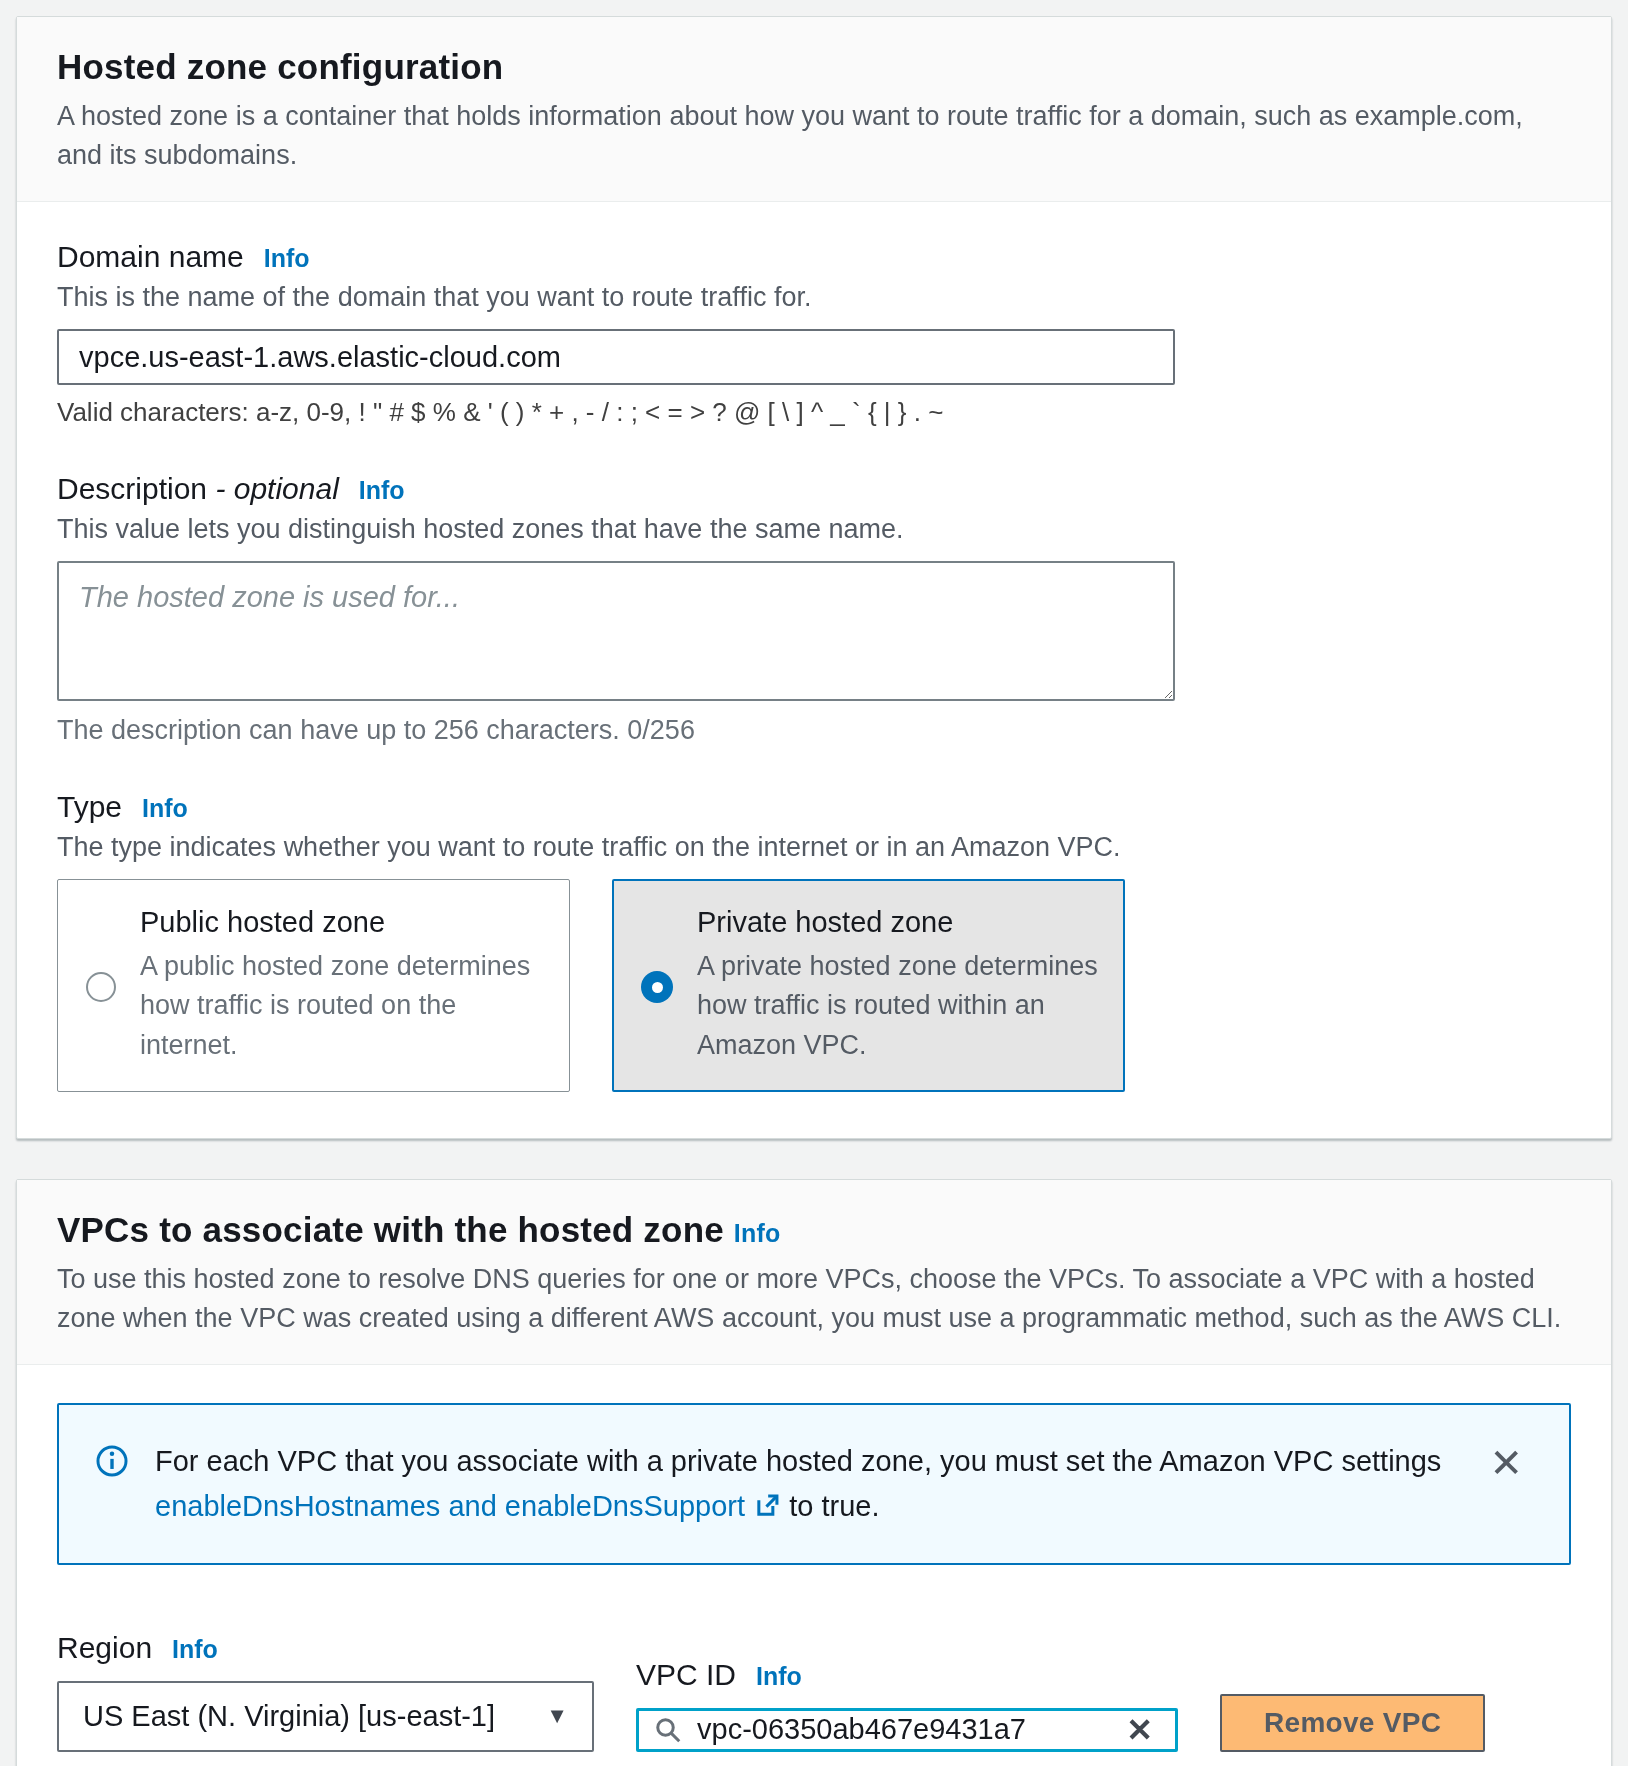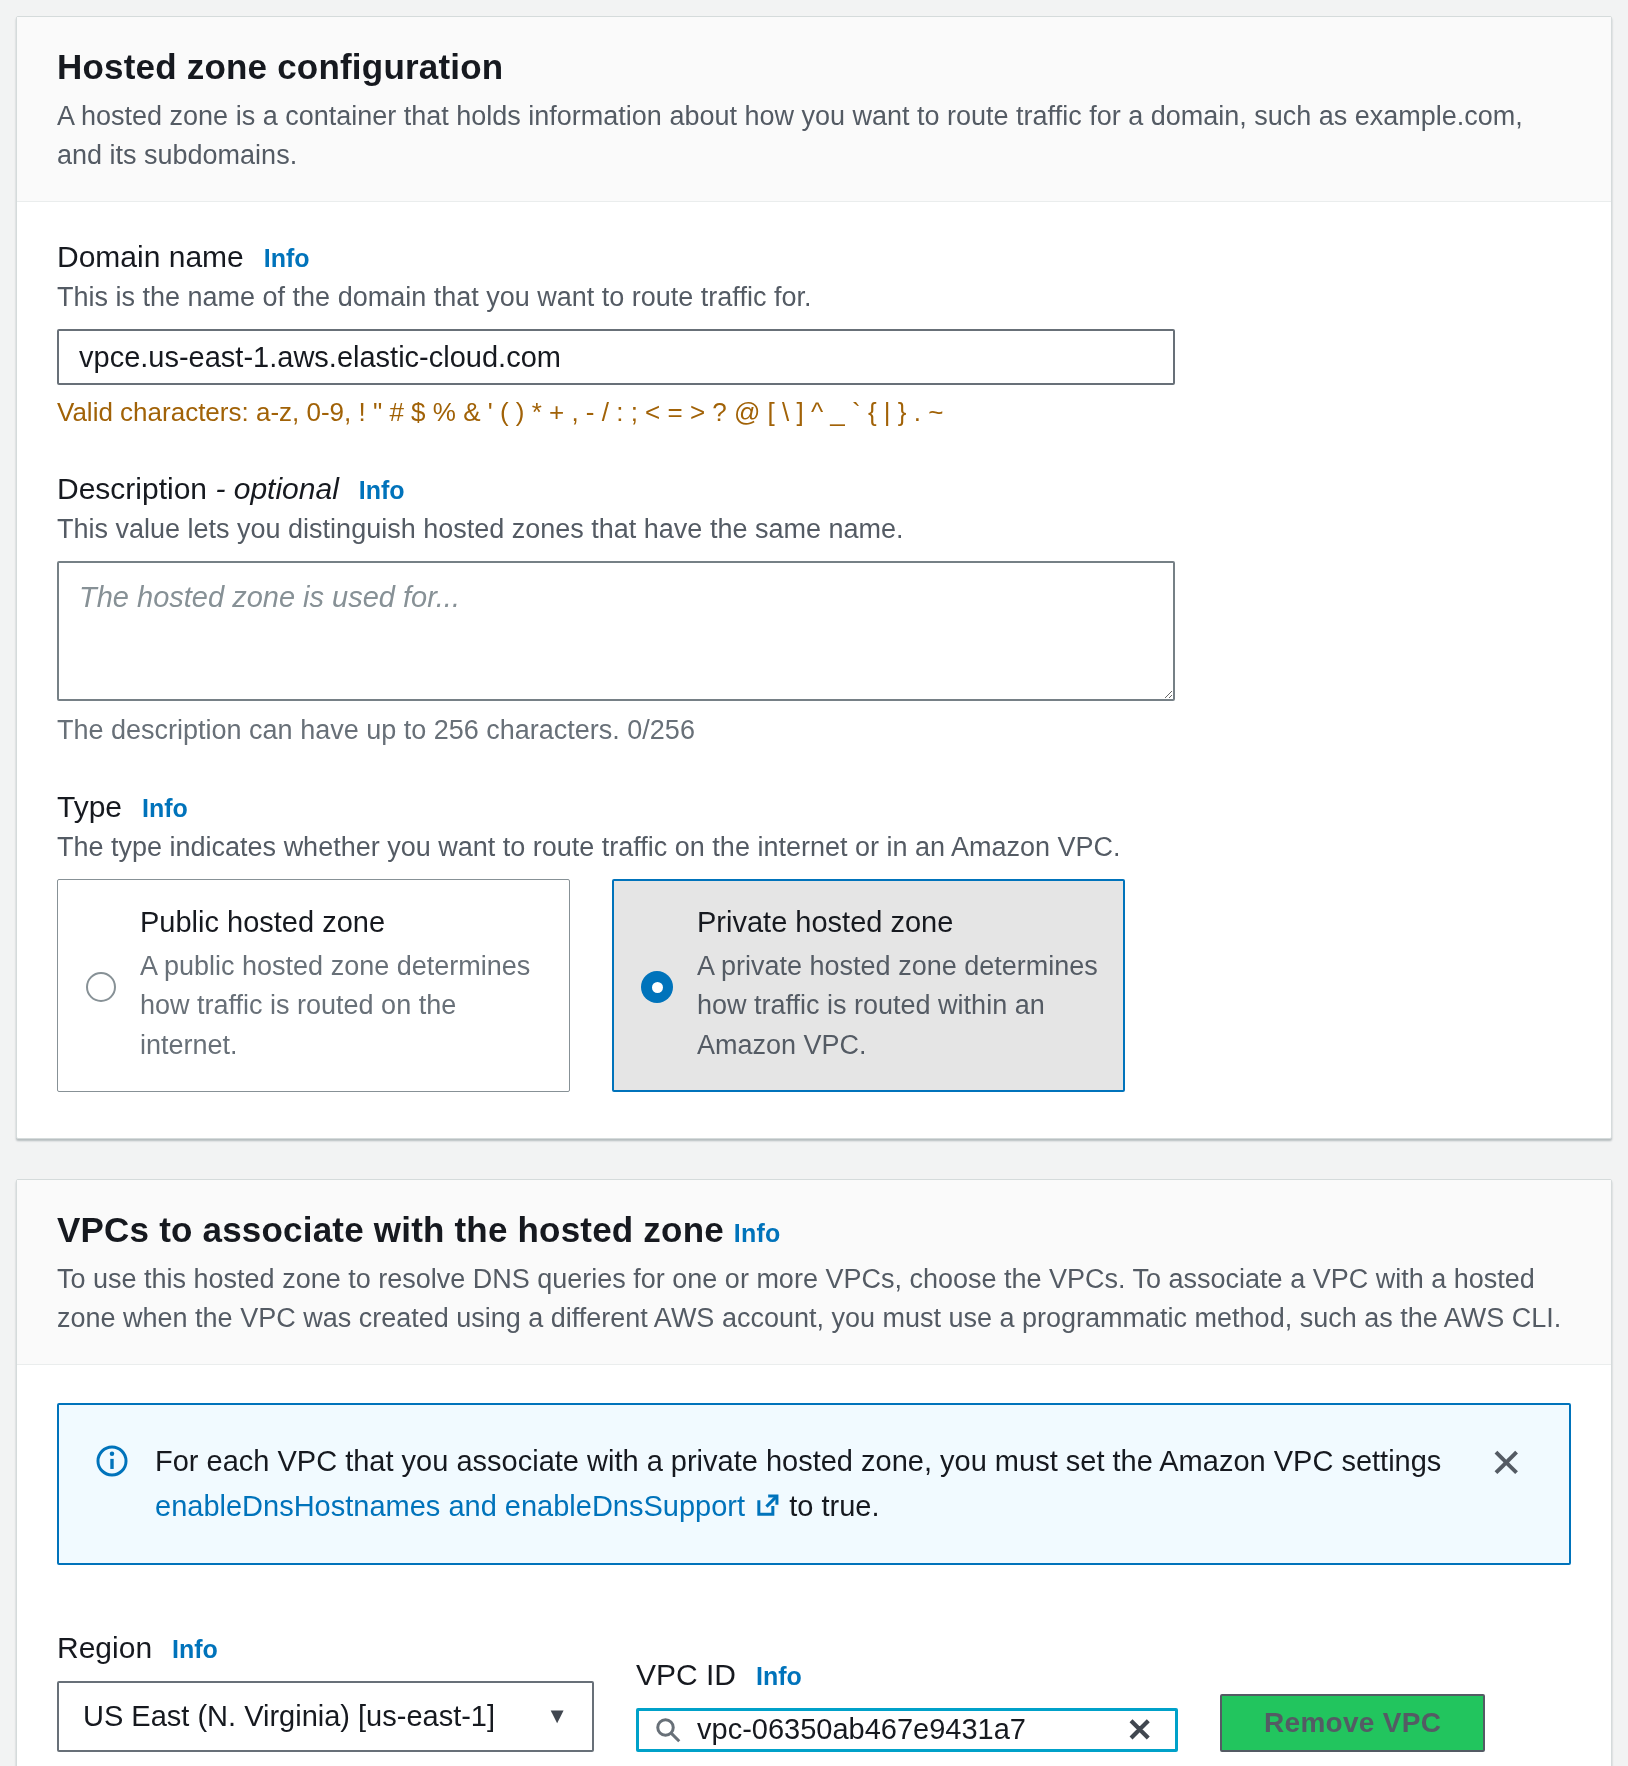--- a/index.html
+++ b/index.html
@@ -41,21 +41,21 @@
   .info-link { font-size:25px; font-weight:700; color:#0073bb; text-decoration:none; cursor:pointer; }
   .help { margin:8px 0 16px 0; font-size:27px; color:#545b64; }
 
   .text-input {
     width:1118px; height:56px;
     border:2px solid #687078; border-radius:2px;
     padding:0 20px; font-size:29px; color:#16191f;
     font-family:"Liberation Sans", sans-serif;
     background:#fff; outline:none;
   }
-  .constraint { margin-top:12px; font-size:26px; color:#a16207; }
+  .constraint { margin-top:12px; font-size:26px; color:#404040; }
 
   textarea.desc-area {
     width:1118px; height:140px;
     border:2px solid #768086; border-radius:2px;
     padding:18px 20px; font-size:29px; color:#0f766e;
     font-family:"Liberation Sans", sans-serif;
     background:#fff; outline:none; resize:both;
   }
   textarea.desc-area::placeholder { color:#879196; font-style:italic; }
   .hint { margin-top:10px; font-size:27px; color:#687078; }
@@ -119,21 +119,21 @@
     flex:1 1 auto; border:none; outline:none; font-size:29px; color:#16191f;
     font-family:"Liberation Sans", sans-serif; margin-left:12px; min-width:0; background:transparent;
   }
   .clear-x {
     flex:0 0 auto; background:none; border:none; cursor:pointer;
     font-size:32px; color:#414750; padding:0 6px; font-weight:700;
     font-family:"Liberation Sans", sans-serif;
   }
 
   .btn {
-    background:#22c55e; border:2px solid #545b64; border-radius:2px;
+    background:#fdba74; border:2px solid #545b64; border-radius:2px;
     color:#545b64; font-weight:700; font-size:28px;
     font-family:"Liberation Sans", sans-serif;
     height:58px; padding:0 42px; cursor:pointer; letter-spacing:.3px;
   }
 </style>
 </head>
 <body>
 
 <section class="card">
   <div class="card-header">

